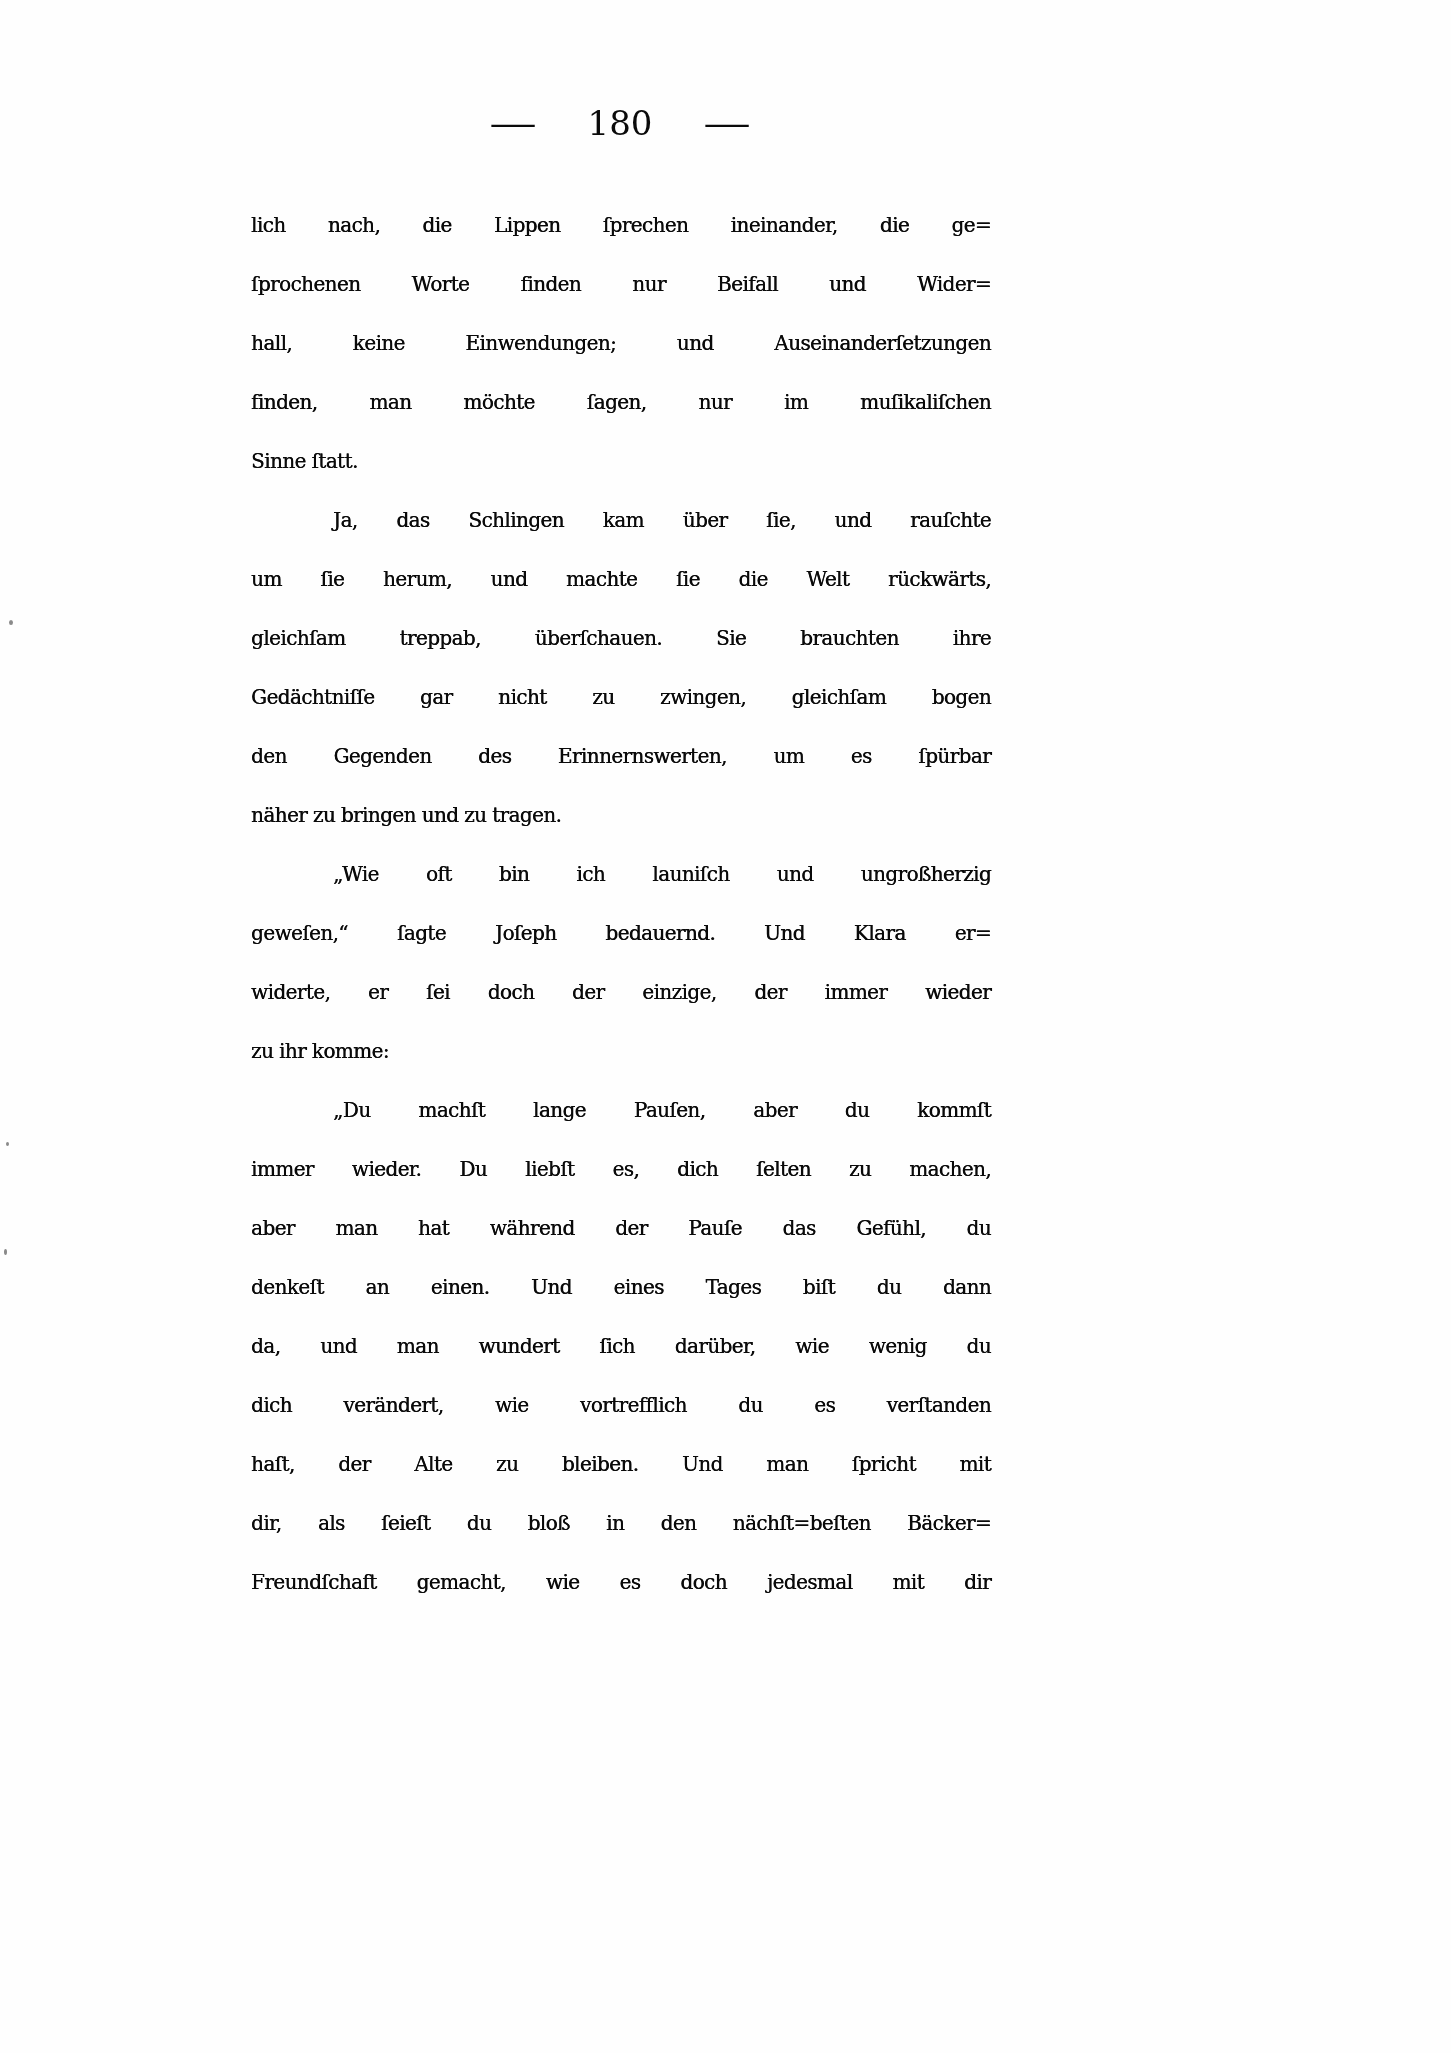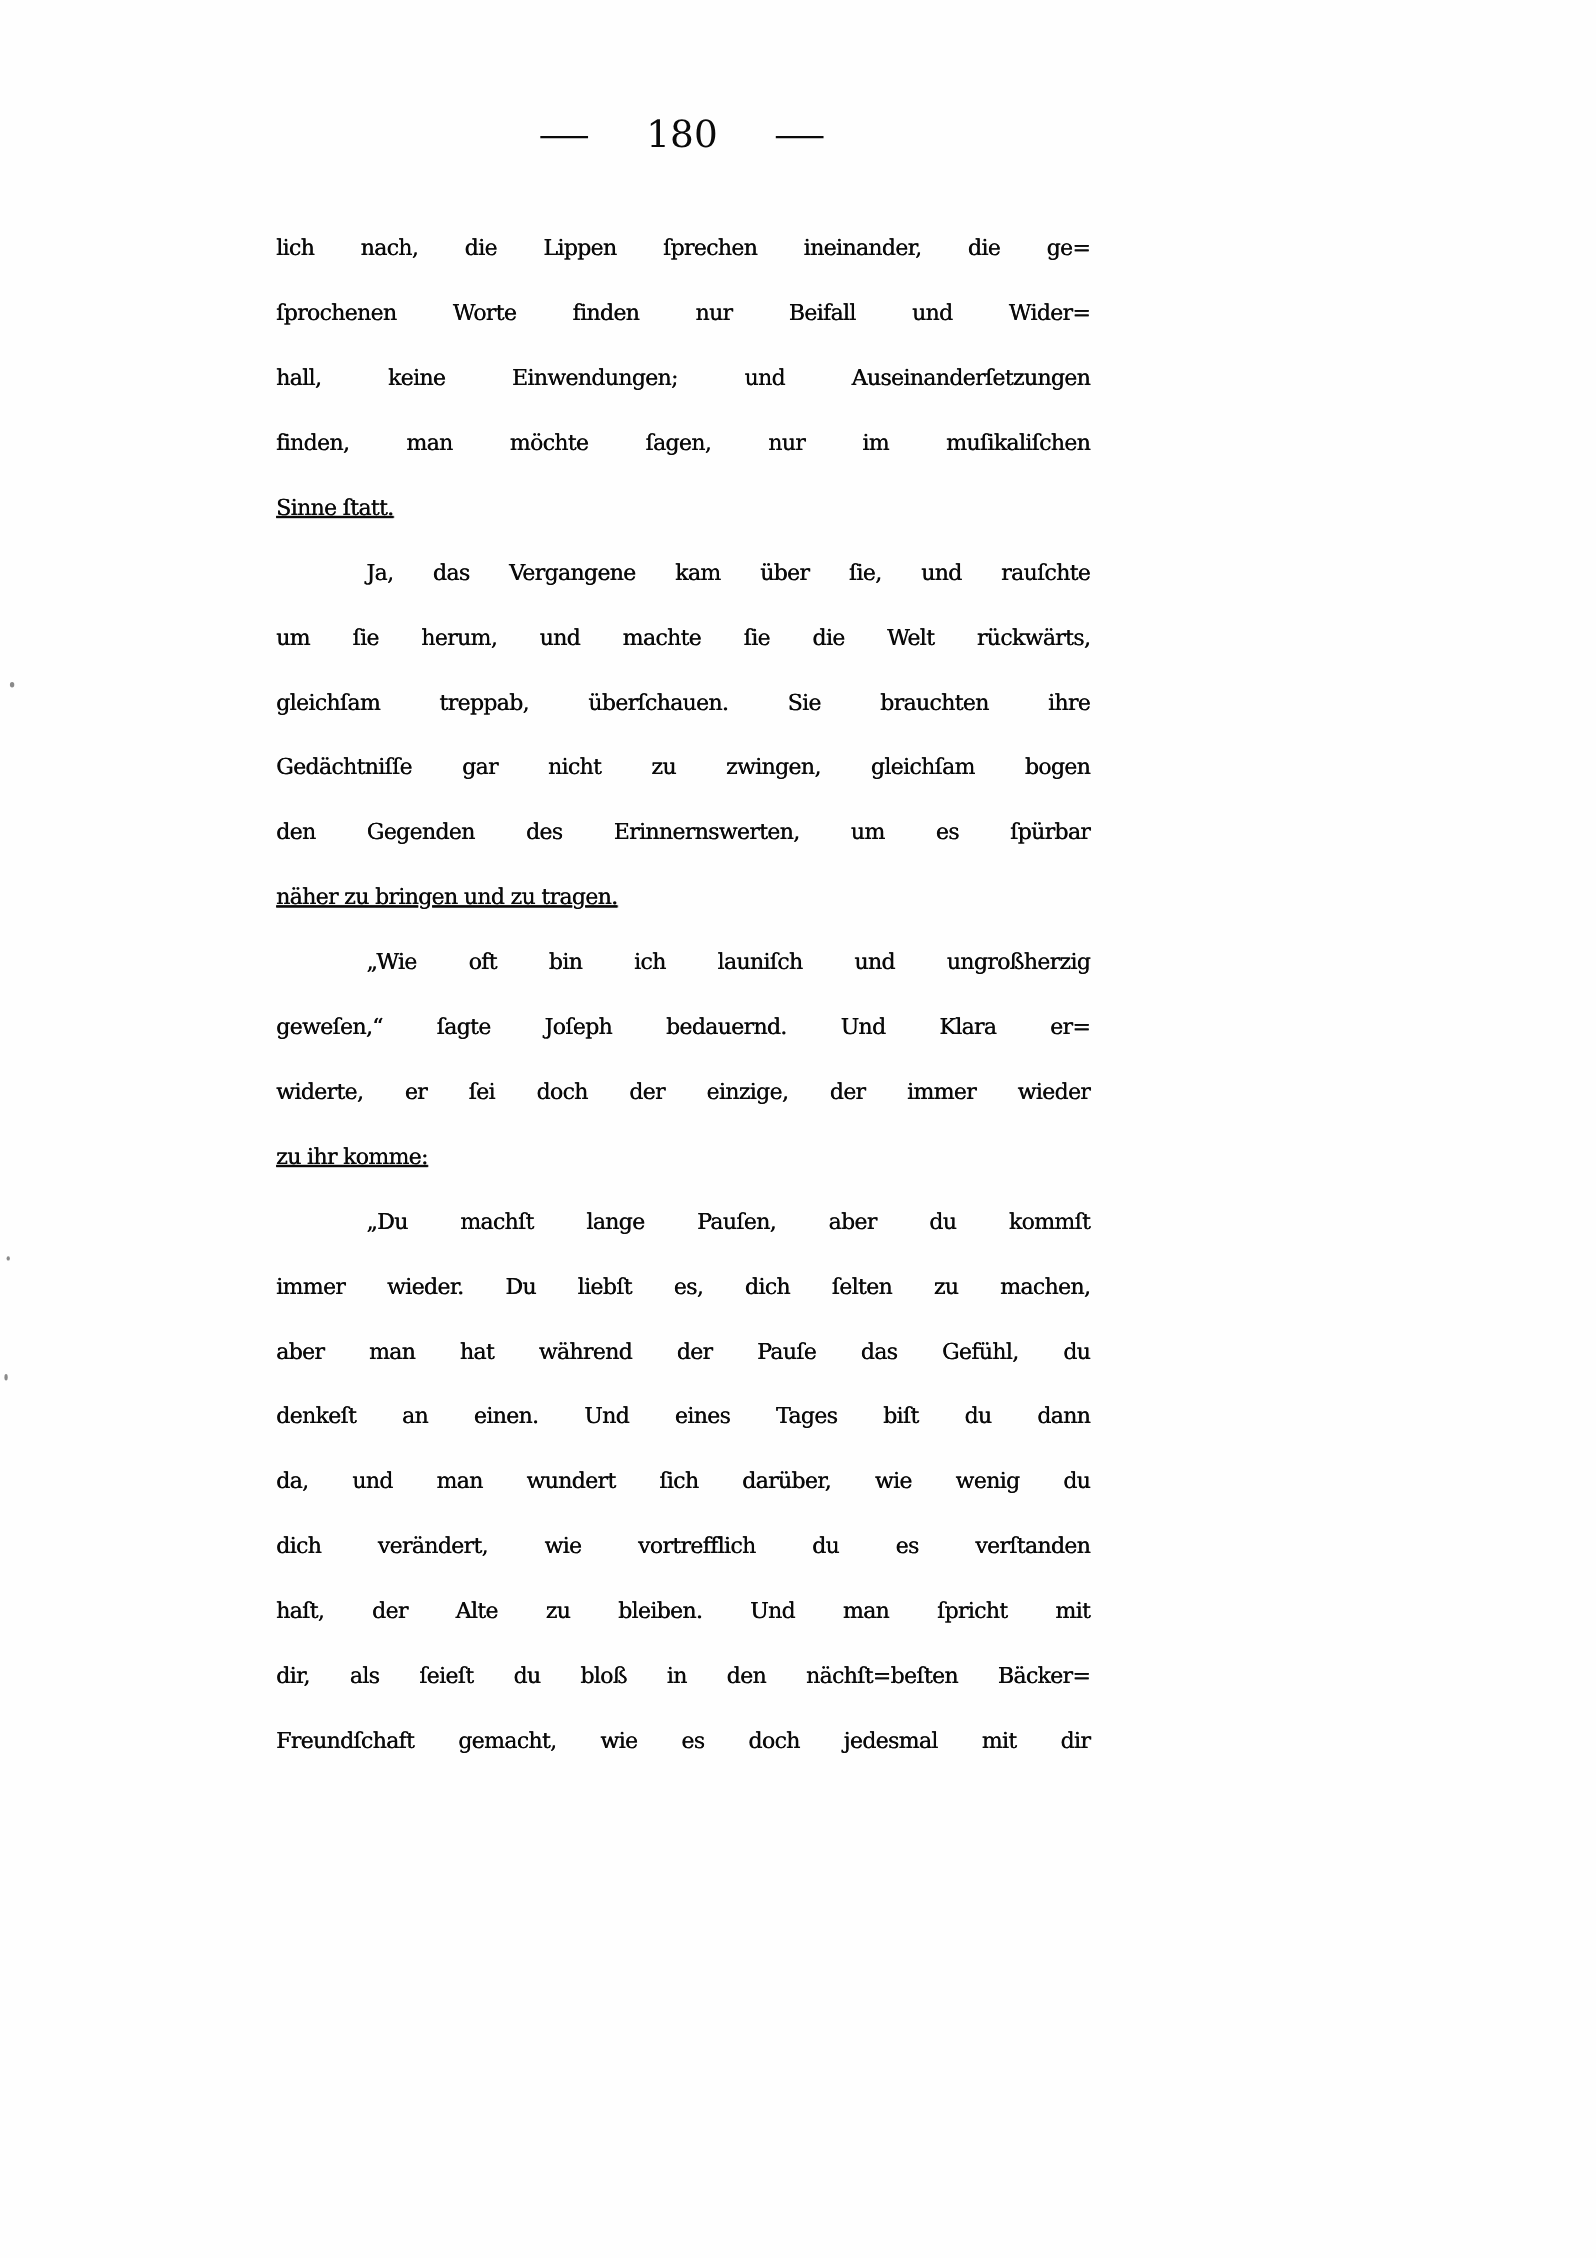--- a/index.html
+++ b/index.html
@@ -48,21 +48,20 @@
     font-size: 20px;
     letter-spacing: -0.03em;
     white-space: nowrap;
     text-align: justify;
     text-align-last: justify;
     text-shadow: 0.35px 0 0 currentColor;
   }
   .line.l {
     text-align: center;
     text-align-last: left;
-    text-decoration: underline;
   }
   .line.ind {
     padding-left: 82px;
   }
   
   .line.j::after {
     content: "";
     display: inline-block;
     width: 0;
   }
@@ -90,21 +89,21 @@
 
     <div class="para">
       <div class="line j">lich nach, die Lippen ſprechen ineinander, die ge=</div>
       <div class="line j">ſprochenen Worte finden nur Beifall und Wider=</div>
       <div class="line j">hall, keine Einwendungen; und Auseinanderſetzungen</div>
       <div class="line j">finden, man möchte ſagen, nur im muſikaliſchen</div>
       <div class="line l">Sinne ſtatt.</div>
     </div>
 
     <div class="para">
-      <div class="line j ind">Ja, das Vergangene kam über ſie, und rauſchte</div>
+      <div class="line j ind">Ja, das Schlingen kam über ſie, und rauſchte</div>
       <div class="line j">um ſie herum, und machte ſie die Welt rückwärts,</div>
       <div class="line j">gleichſam treppab, überſchauen.  Sie brauchten ihre</div>
       <div class="line j">Gedächtniſſe gar nicht zu zwingen, gleichſam bogen</div>
       <div class="line j">den Gegenden des Erinnernswerten, um es ſpürbar</div>
       <div class="line l">näher zu bringen und zu tragen.</div>
     </div>
 
     <div class="para">
       <div class="line j ind">„Wie oft bin ich launiſch und ungroßherzig</div>
       <div class="line j">geweſen,“ ſagte Joſeph bedauernd.  Und Klara er=</div>

